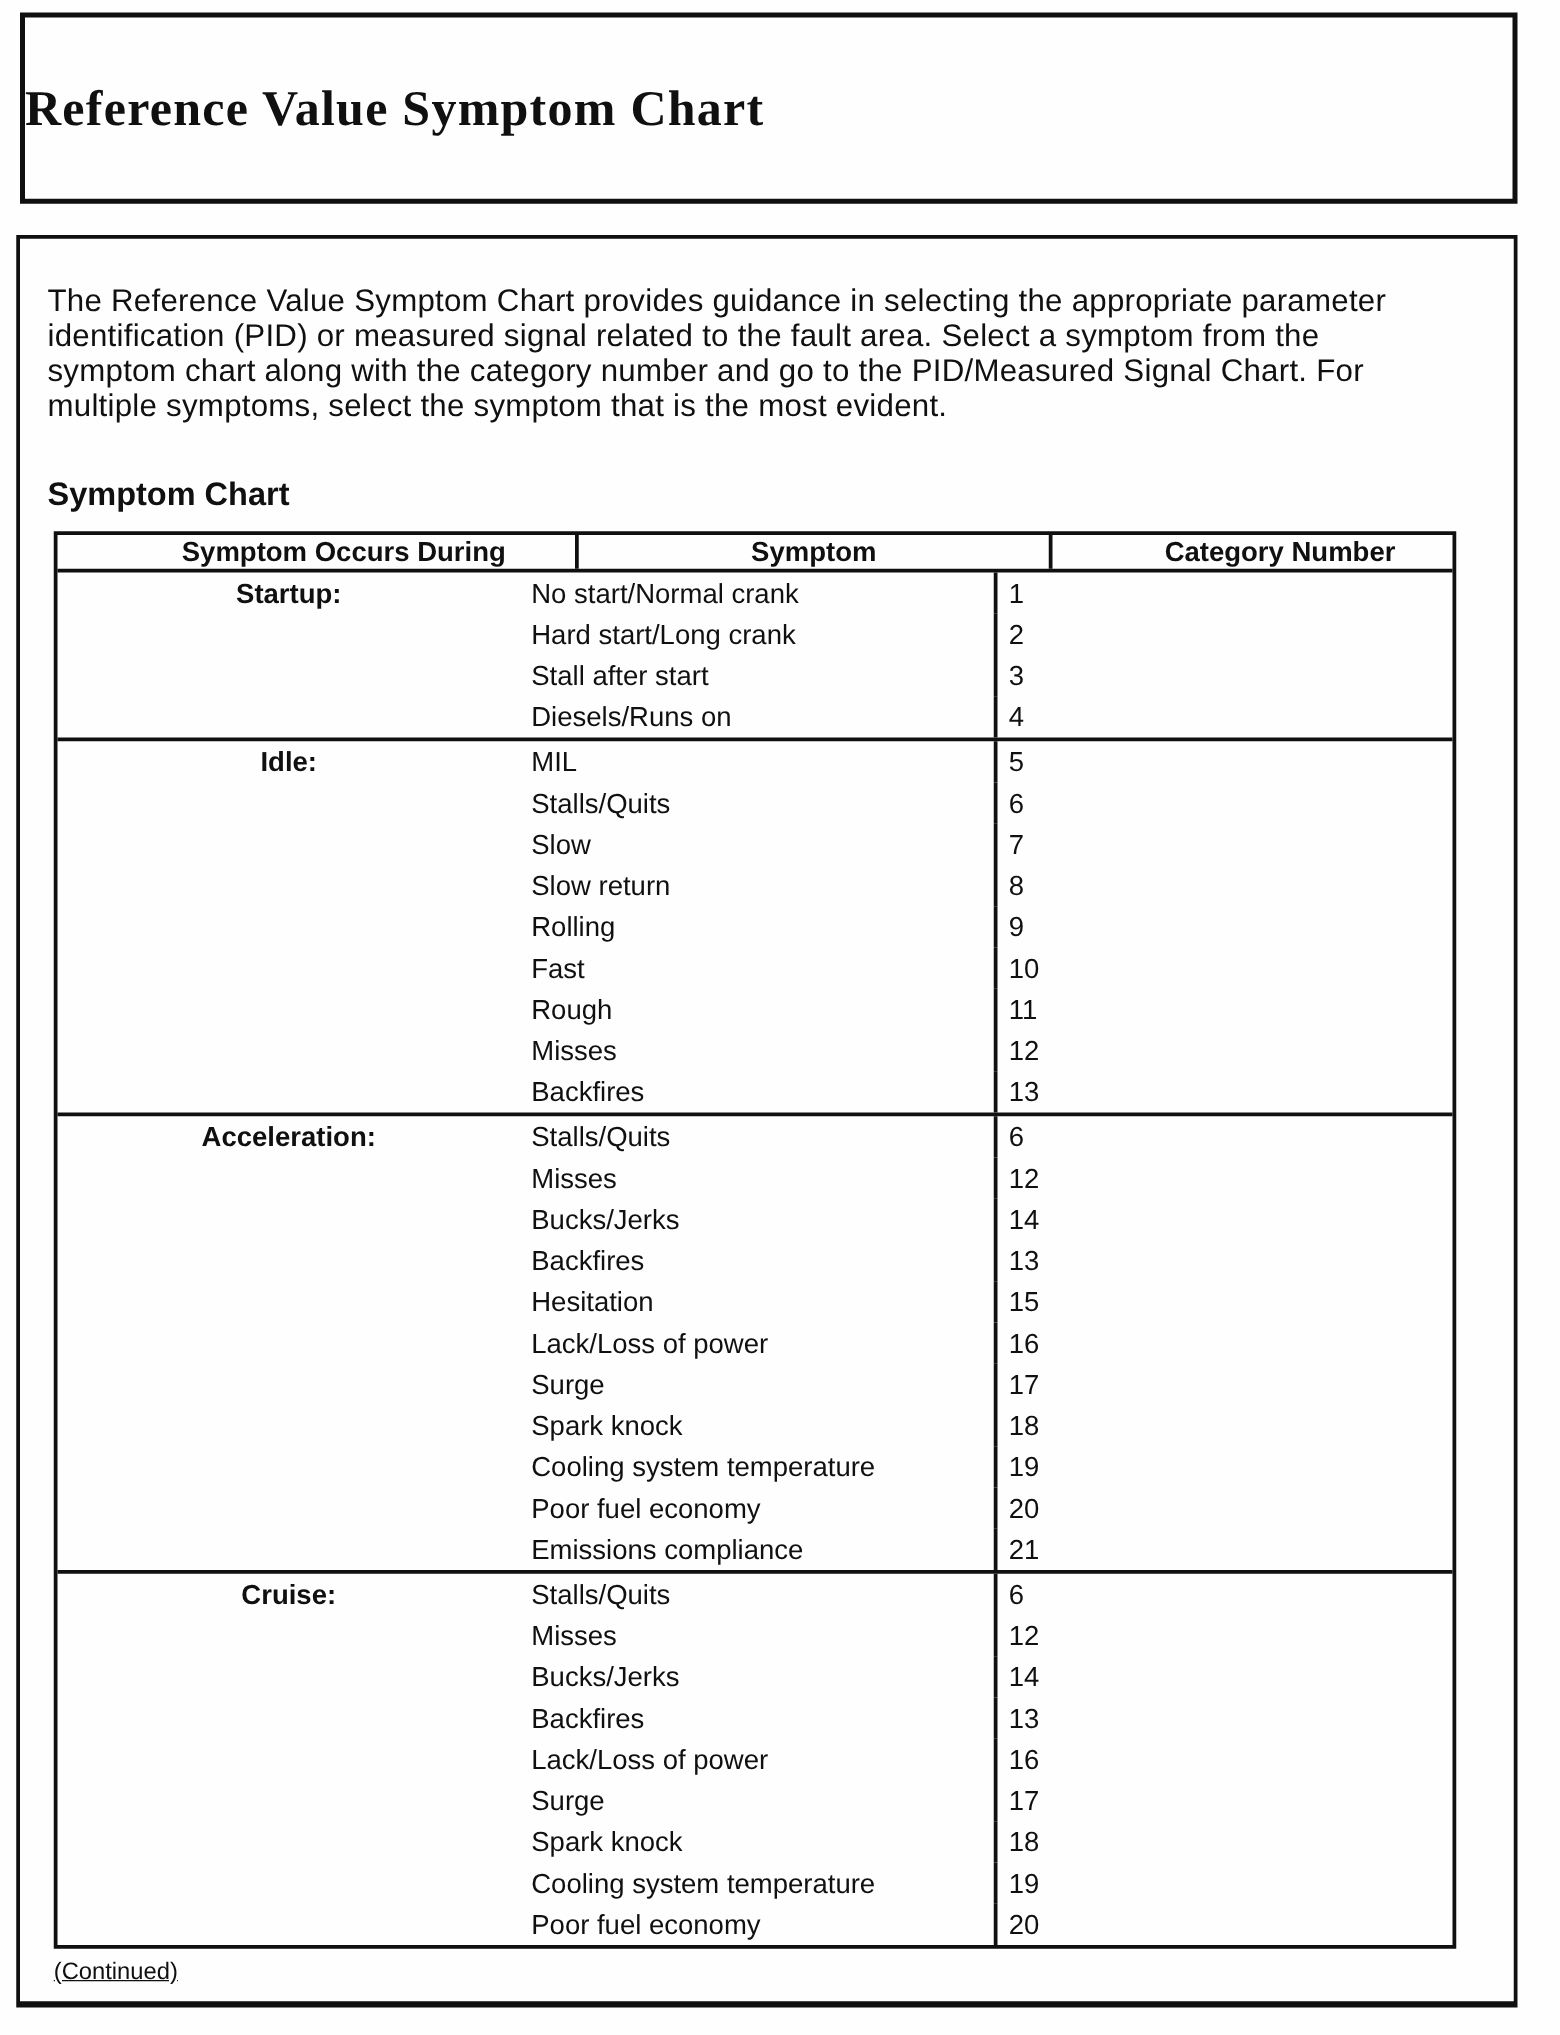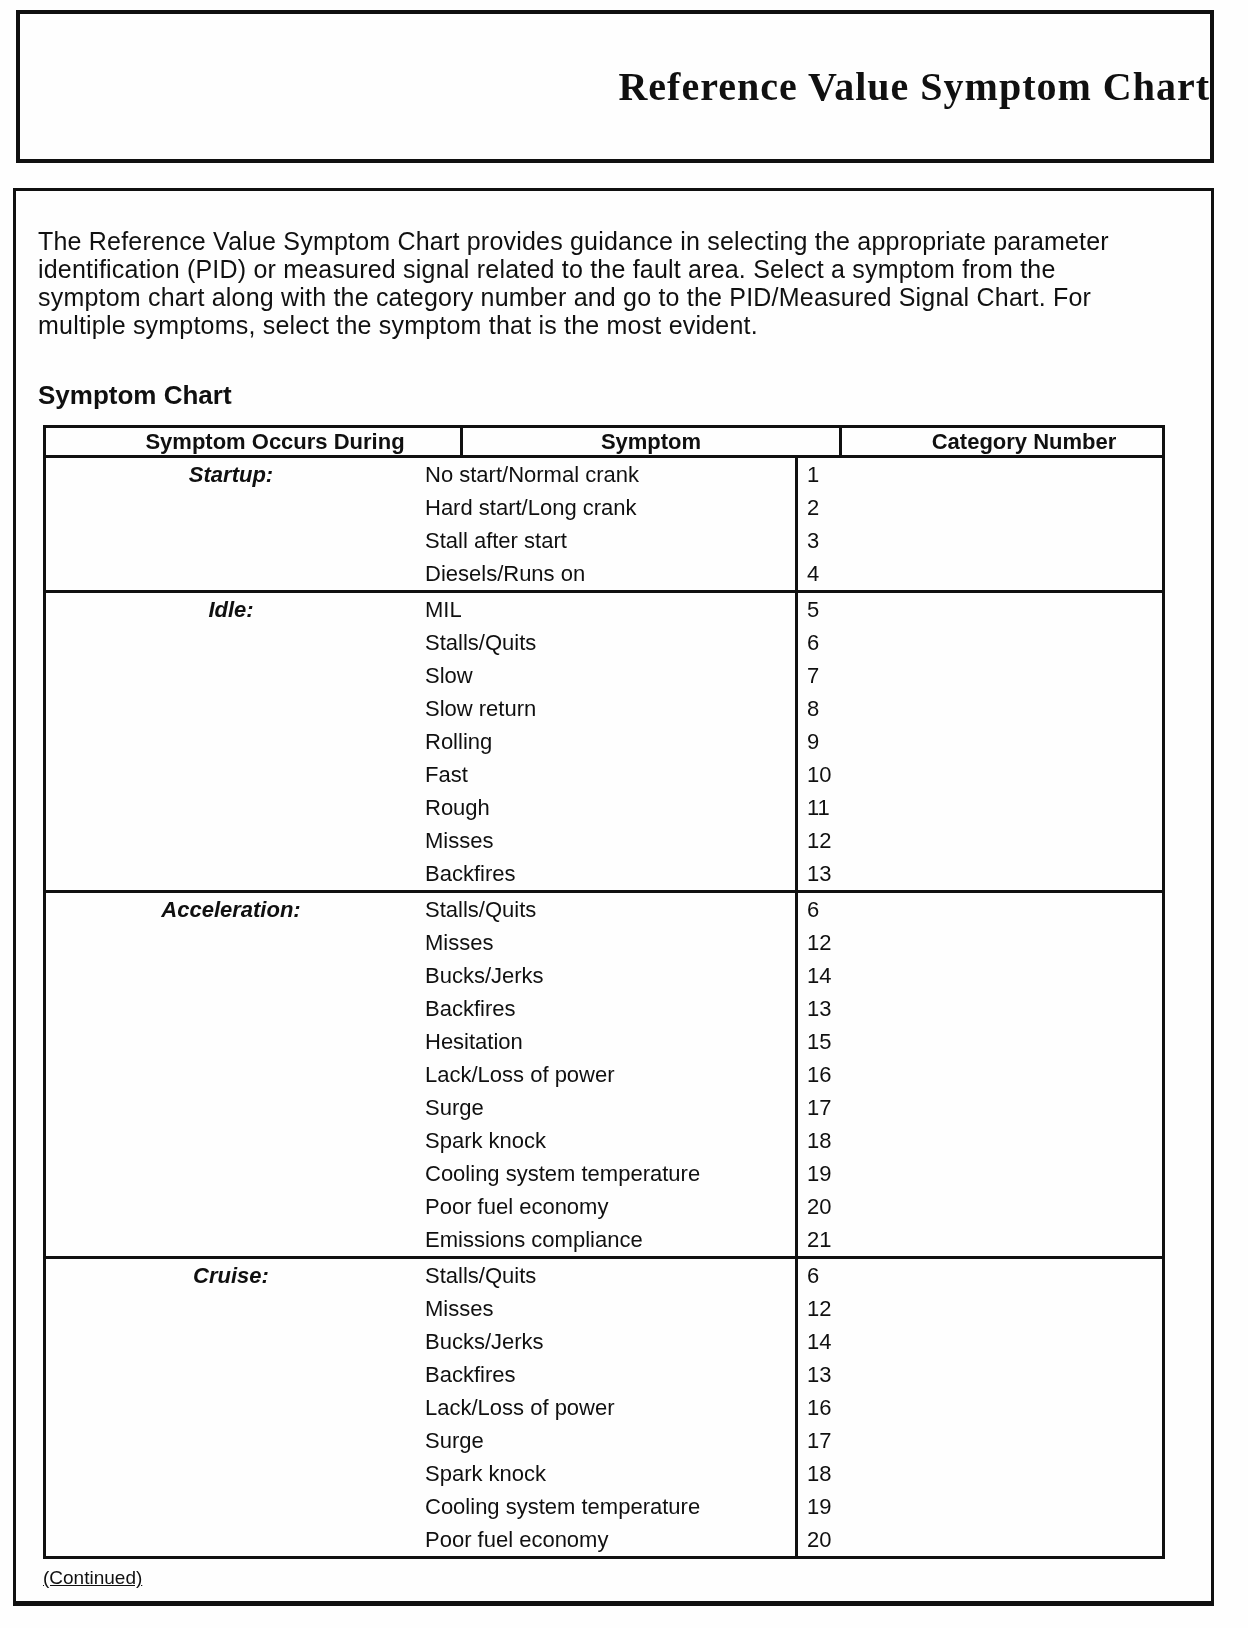--- a/index.html
+++ b/index.html
@@ -13,21 +13,21 @@
     color: #101010;
     overflow: hidden;
   }
   .title-box {
     position: absolute;
     left: 16px; top: 10px;
     width: 1198px; height: 153px;
     border: 4px solid #101010;
     display: flex;
     align-items: center;
-    justify-content: flex-end;
+    justify-content: flex-start;
   }
   .title-box h1 {
     font-family: "Liberation Serif", serif;
     font-weight: bold;
     font-size: 40px;
     letter-spacing: 1px;
   }
   .content-box {
     position: absolute;
     left: 13px; top: 188px;
@@ -76,21 +76,21 @@
     display: grid;
     grid-template-columns: 370px 379px 367px;
     height: 33px;
   }
   .cell {
     display: flex;
     align-items: center;
     font-size: 22px;
     overflow: hidden;
   }
-  .c1 { justify-content: center; font-weight: bold; font-style: italic; }
+  .c1 { justify-content: center; font-weight: bold; }
   .c2 { padding-left: 9px; text-align: right; }
   .c3 { border-left: 3px solid #101010; padding-left: 9px; }
   .continued {
     position: absolute;
     left: 27px; top: 1376px;
     font-size: 19px;
     text-decoration: underline;
   }
 </style>
 </head>

